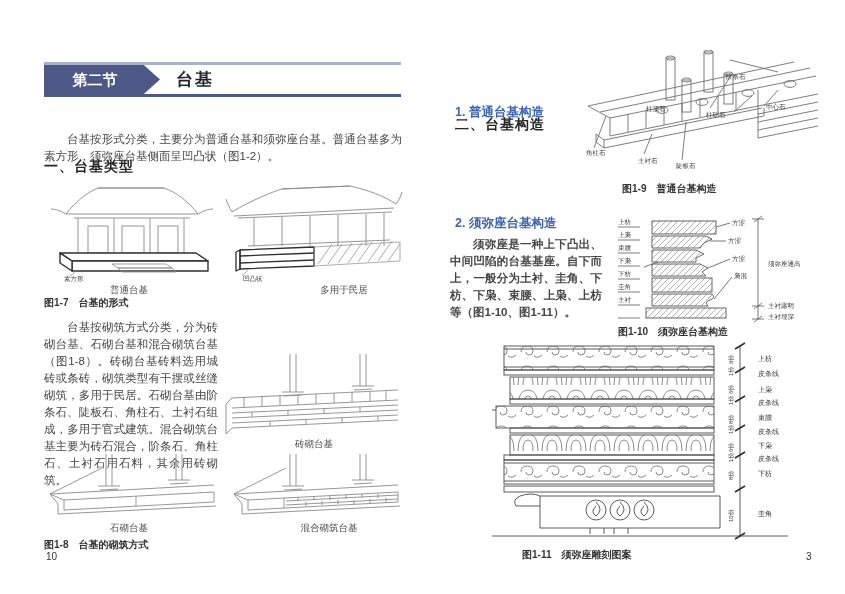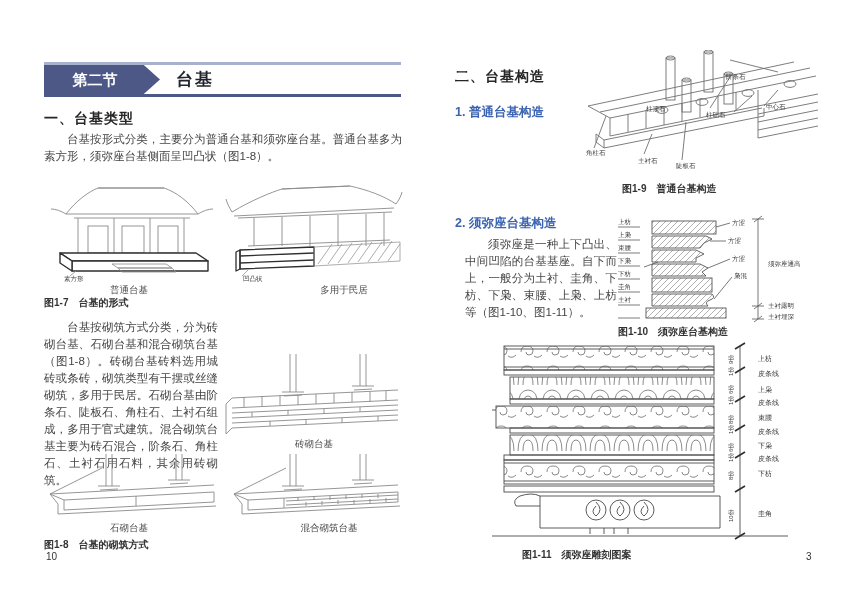--- a/index.html
+++ b/index.html
@@ -15,21 +15,21 @@
   .sec-header{position:absolute;left:44px;top:62px;width:357px;height:34px;}
   .sec-topline{position:absolute;top:0;left:0;right:0;height:3px;background:#a9b2cc;}
   .sec-tab{
     position:absolute;left:0;top:3px;width:116px;height:29px;background:#4d5886;color:#fff;
     font-weight:bold;font-size:15px;line-height:29px;text-align:center;box-sizing:border-box;
     padding-right:14px;clip-path:polygon(0 0,86% 0,100% 50%,86% 100%,0 100%);
   }
   .sec-title{position:absolute;left:132px;top:6px;font-size:17px;font-weight:bold;color:#20242c;letter-spacing:2px;}
   .sec-underline{position:absolute;left:0;right:0;top:32px;height:2.5px;background:#4d5886;}
 
-  .h-num{position:absolute;font-size:14px;font-weight:bold;color:#262626;letter-spacing:1px;}
+  .h-num{position:absolute;font-size:14px;font-weight:bold;color:#262626;letter-spacing:1px;margin-top:48px;}
   .sub-blue{position:absolute;font-size:12.5px;font-weight:bold;color:#3c63b0;}
   .para{position:absolute;font-size:11.5px;line-height:17px;text-align:justify;text-indent:2em;color:#454545;}
   .figcap{position:absolute;font-size:10px;font-weight:bold;color:#333;text-align:left;}
   .subcap{position:absolute;font-size:9.5px;color:#4a4a4a;text-align:center;}
   .tl{position:absolute;font-size:6.5px;color:#3a3a3a;white-space:nowrap;line-height:1;}
   .tl7{position:absolute;font-size:7px;color:#3a3a3a;white-space:nowrap;line-height:1;}
   .dimv{position:absolute;font-size:6px;color:#3a3a3a;white-space:nowrap;line-height:1;transform:rotate(-90deg);transform-origin:left top;}
   .pagenum{position:absolute;font-size:10px;color:#333;}
   .fig{position:absolute;}
   svg{display:block;}
@@ -45,21 +45,21 @@
       <div class="sec-topline"></div>
       <div class="sec-tab">
         <span>第二节</span>
       </div>
       <div class="sec-title">台基</div>
       <div class="sec-underline"></div>
     </div>
 
     <div class="h-num" style="left:44px;top:110px;">一、台基类型</div>
 
-    <div class="para" style="left:44px;top:131px;width:358px;">台基按形式分类，主要分为普通台基和须弥座台基。普通台基多为素方形，须弥座台基侧面呈凹凸状（图1-8）。</div>
+    <div class="para" style="left:44px;top:131px;width:358px;">台基按形式分类，主要分为普通台基和须弥座台基。普通台基多为素方形，须弥座台基侧面呈凹凸状（图1-2）。</div>
 
     <div class="fig" style="left:44px;top:172px;width:360px;height:140px;">
       <svg width="172" height="106" viewBox="0 0 172 106" style="position:absolute;left:2px;top:2px;">
         <g fill="none" stroke="#8a8a8a" stroke-width="0.9">
           <path d="M20,40 C30,27 42,18 52,14 L118,14 C130,18 142,27 152,40"></path>
           <line x1="52" y1="14" x2="118" y2="14"></line>
           <path d="M20,40 C15,37 10,35 5,35"></path>
           <path d="M152,40 C157,37 162,35 167,35"></path>
           <line x1="20" y1="40" x2="152" y2="40"></line>
           <line x1="28" y1="44" x2="144" y2="44"></line>
@@ -289,21 +289,21 @@
       <span class="tl" style="left:64px;top:56px;">柱顶石</span>
       <span class="tl" style="left:124px;top:62px;">柱础石</span>
       <span class="tl" style="left:4px;top:100px;">角柱石</span>
       <span class="tl" style="left:56px;top:108px;">土衬石</span>
       <span class="tl" style="left:94px;top:113px;">陡板石</span>
       <div class="figcap" style="left:40px;top:132px;width:160px;">图1-9　普通台基构造</div>
     </div>
 
     <div class="sub-blue" style="left:33px;top:215px;">2. 须弥座台基构造</div>
 
-    <div class="para" style="left:43px;top:236px;width:152px;">须弥座是一种上下凸出、中间凹陷的台基基座。自下而上，一般分为土衬、圭角、下枋、下枭、束腰、上枭、上枋等（图1-10、图1-11）。</div>
+    <div class="para" style="left:28px;top:236px;width:152px;font-weight:bold;">须弥座是一种上下凸出、中间凹陷的台基基座。自下而上，一般分为土衬、圭角、下枋、下枭、束腰、上枭、上枋等（图1-10、图1-11）。</div>
 
     <div class="fig" style="left:196px;top:215px;width:210px;height:122px;">
       <svg width="200" height="108" viewBox="0 0 200 108">
         <defs>
           <pattern id="hatch10" width="6" height="6" patternUnits="userSpaceOnUse">
             <path d="M0,6 L6,0" stroke="#8f8f8f" stroke-width="0.7"></path>
           </pattern>
         </defs>
         <g stroke="#5a5a5a" stroke-width="0.8" fill="none">
           <line x1="0" y1="12" x2="22" y2="12"></line>

